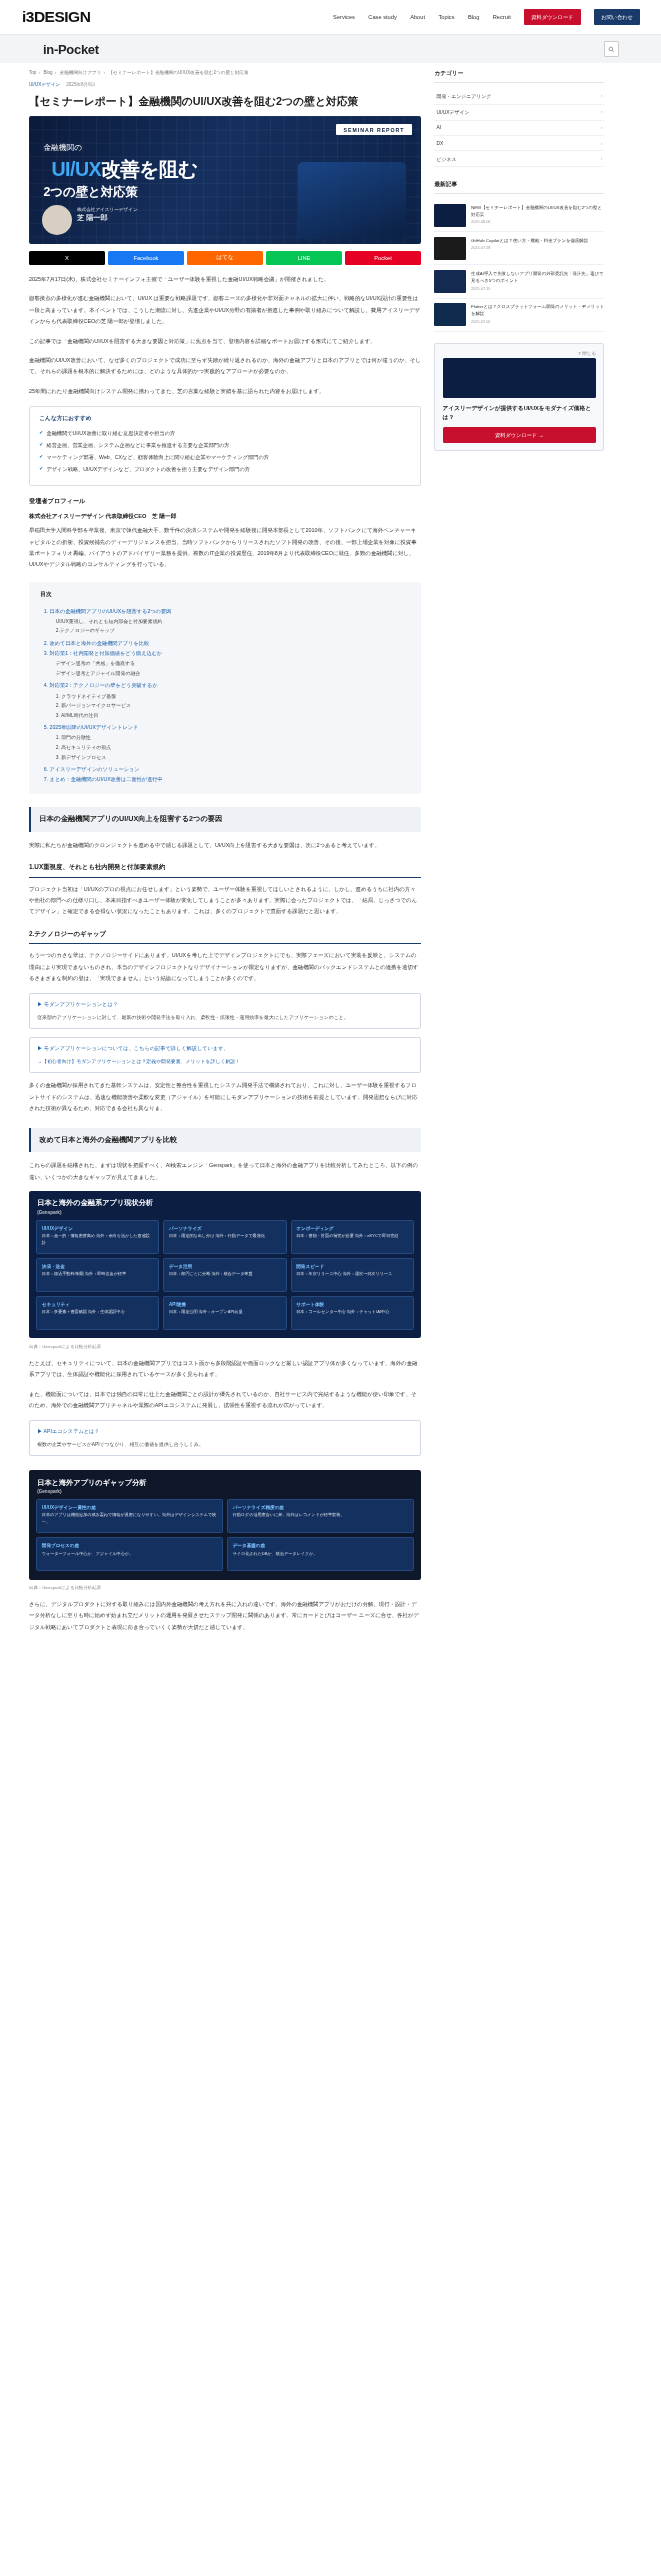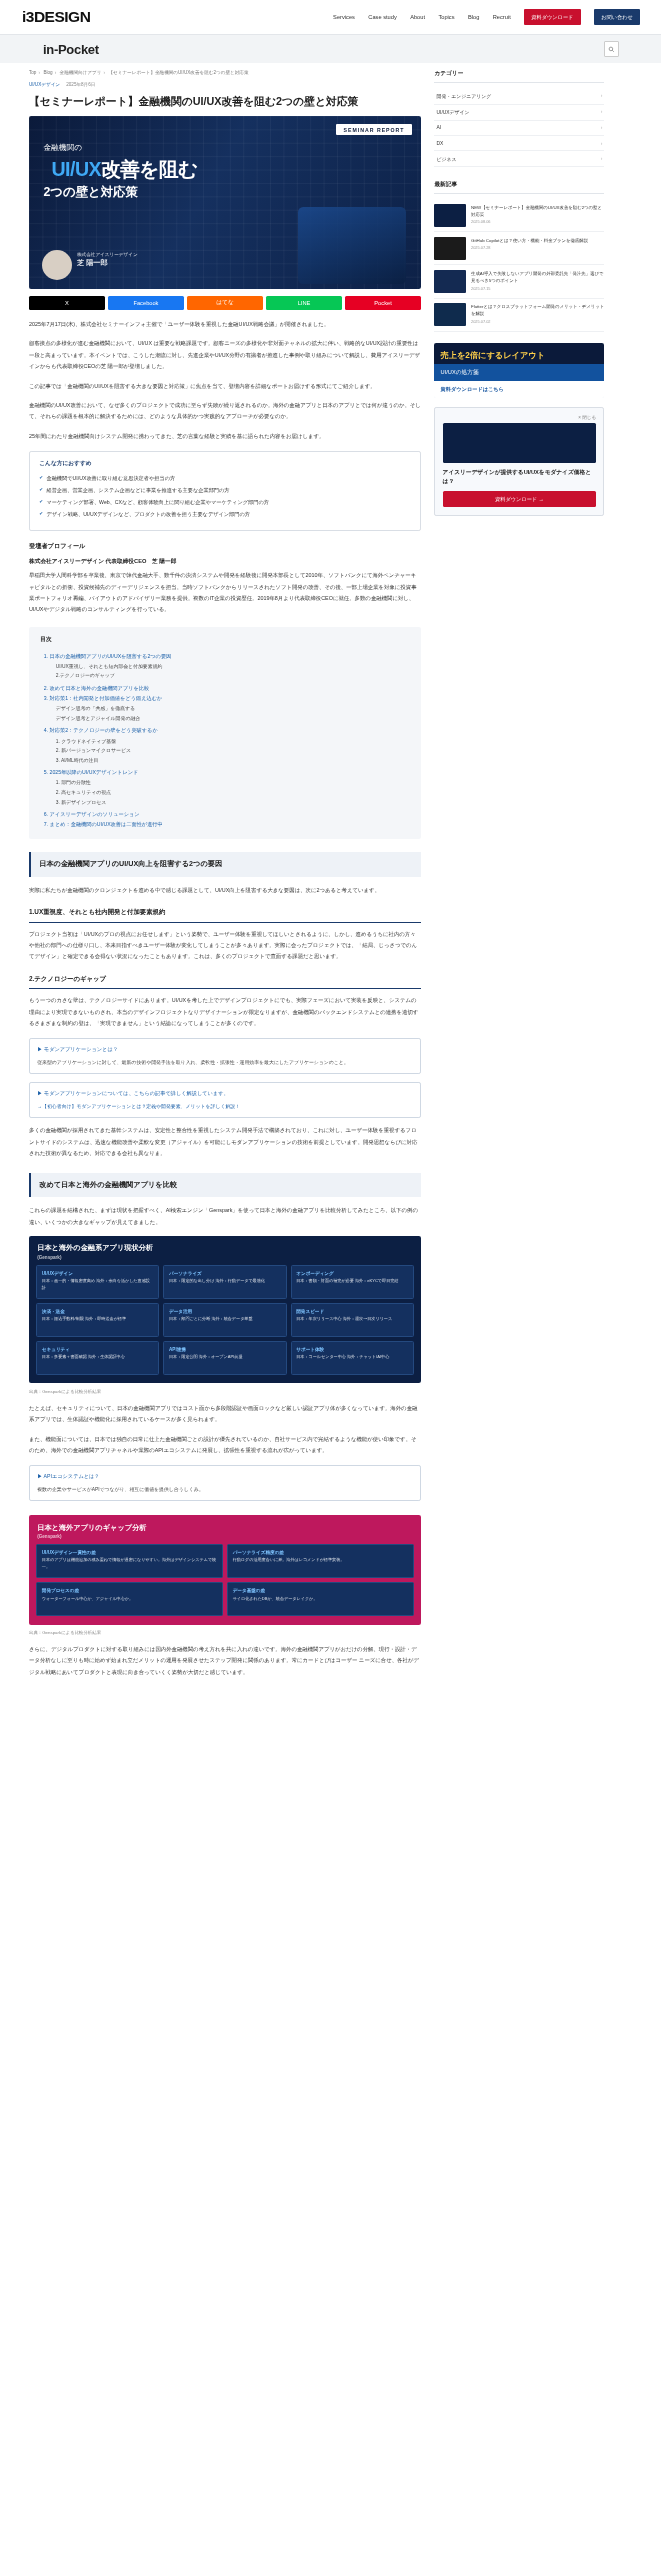--- a/index.html
+++ b/index.html
@@ -35,21 +35,21 @@
   .crumbs { font-size:4.6px; color:#777; margin-bottom:7.2px; }
   .crumbs a { color:#777; text-decoration:none; }
   .crumbs span.sep { margin:0 2.1px; color:#aaa; }
 
   .meta { font-size:4.6px; color:#888; margin-bottom:5.2px; display:flex; gap:6.2px; }
   .meta .tag { color:#1a5fa8; }
 
   h2.article-title { font-size:10.8px; line-height:1.5; margin:0 0 7.2px 0; font-weight:bold; }
 
   
-  .hero { width:100%; height:173px; border-radius:2.1px; overflow:hidden; position:relative;
+  .hero { width:100%; height:128px; border-radius:2.1px; overflow:hidden; position:relative;
     background:linear-gradient(120deg,#0b1a3a 0%, #15305f 45%, #0d2147 100%); }
   .hero .lbl { position:absolute; right:9.3px; top:8.2px; background:#fff; color:#0b1a3a; font-size:5.2px; letter-spacing:1px; padding:2.6px 7.2px; border-radius:1px; font-weight:bold;}
   .hero .l1 { position:absolute; left:14.4px; top:27px; color:#fff; font-size:7.7px; }
   .hero .l2 { position:absolute; left:14.4px; top:40px; color:#fff; font-size:19.6px; font-weight:bold; letter-spacing:-0.5px; }
   .hero .l2 em { color:#3fa9f5; font-style:normal;margin-left:8px; }
   .hero .l3 { position:absolute; left:14.4px; top:68px; color:#fff; font-size:12.4px; font-weight:bold; }
   .hero .photo { position:absolute; left:13.4px; bottom:9.3px; width:30px; height:30px; border-radius:50%; background:#d8cfc4; }
   .hero .pname { position:absolute; left:48px; bottom:20.6px; color:#fff; font-size:4.6px; opacity:.85;}
   .hero .pname b { display:block; font-size:7.2px; margin-top:1.5px; }
   .hero .device { position:absolute; right:15.5px; bottom:5.2px; width:108px; height:77px; border-radius:5.2px;
@@ -95,21 +95,21 @@
   
   .fig { border-radius:2.1px; overflow:hidden; margin:7.2px 0 5.2px 0; background:#0c1f43; color:#fff; }
   .fig .fh { font-size:7.2px; font-weight:bold; padding:7.2px 8.2px 5.2px 8.2px; }
   .fig .fh small { display:block; font-size:4.6px; opacity:.7; margin-top:1.5px; }
   .fig .fb { padding:0 7.2px 8.2px 7.2px; display:grid; grid-template-columns:repeat(3,1fr); gap:4.1px; }
   .fig .cell { background:#14305f; border:0.5px solid #24497f; border-radius:1.5px; padding:4.6px; min-height:34px; }
   .fig .cell b { display:block; font-size:4.6px; color:#7fc4ff; margin-bottom:2.6px; }
   .fig .cell span { font-size:4.1px; line-height:1.7; opacity:.85; display:block; }
   .figcap { font-size:4.4px; color:#888; margin:2.1px 0 9.3px 0; }
 
-  .fig2 { background:#be185d;margin-top:14px; }
+  .fig2 { background:#0f172a;margin-top:14px; }
   .fig2 .fb { grid-template-columns:repeat(2,1fr); }
 
   
   .side h5 { font-size:5.7px; font-weight:bold; margin:0 0 5.2px 0; border-bottom:0.5px solid #e1e5ea; padding-bottom:4.1px;}
   .cat { list-style:none; margin:0 0 13.4px 0; padding:0; }
   .cat li { font-size:4.9px; padding:4.6px 2.1px; border-bottom:0.5px solid #eef0f3; color:#333; display:flex; justify-content:space-between; }
   .cat li:after { content:"›"; color:#bbb; }
   .posts { list-style:none; margin:0 0 11.3px 0; padding:0; }
   .posts li { display:flex; gap:4.6px; padding:4.6px 0; border-bottom:0.5px solid #eef0f3; }
   .posts .th { width:32px; height:23px; border-radius:1px; background:#0c1f43; flex:0 0 32px; }
@@ -400,25 +400,20 @@
         <li>
           <div class="th b"></div>
           <div class="tx"><span>生成AI導入で失敗しないアプリ開発の外部委託先「発注先」選びで見るべき5つのポイント</span><div class="dt">2025.07.15</div></div>
         </li>
         <li>
           <div class="th d"></div>
           <div class="tx"><span>Flutterとは？クロスプラットフォーム開発のメリット・デメリットを解説</span><div class="dt">2025.07.02</div></div>
         </li>
       </ul>
 
-      <div class="ad">
-        <div class="t1"><em>売上を2倍にするレイアウト</em></div>
-        <div class="t2">UI/UXの処方箋</div>
-        <div class="t3">資料ダウンロードはこちら</div>
-      </div>
 
       <div class="banner sticky-note">
         <div class="bclose">× 閉じる</div>
         <div class="card"></div>
         <div class="bt">アイスリーデザインが提供するUI/UXをモダナイズ価格とは？</div>
         <div class="cta">資料ダウンロード →</div>
       </div>
     </div>
   </div>
 </div>

